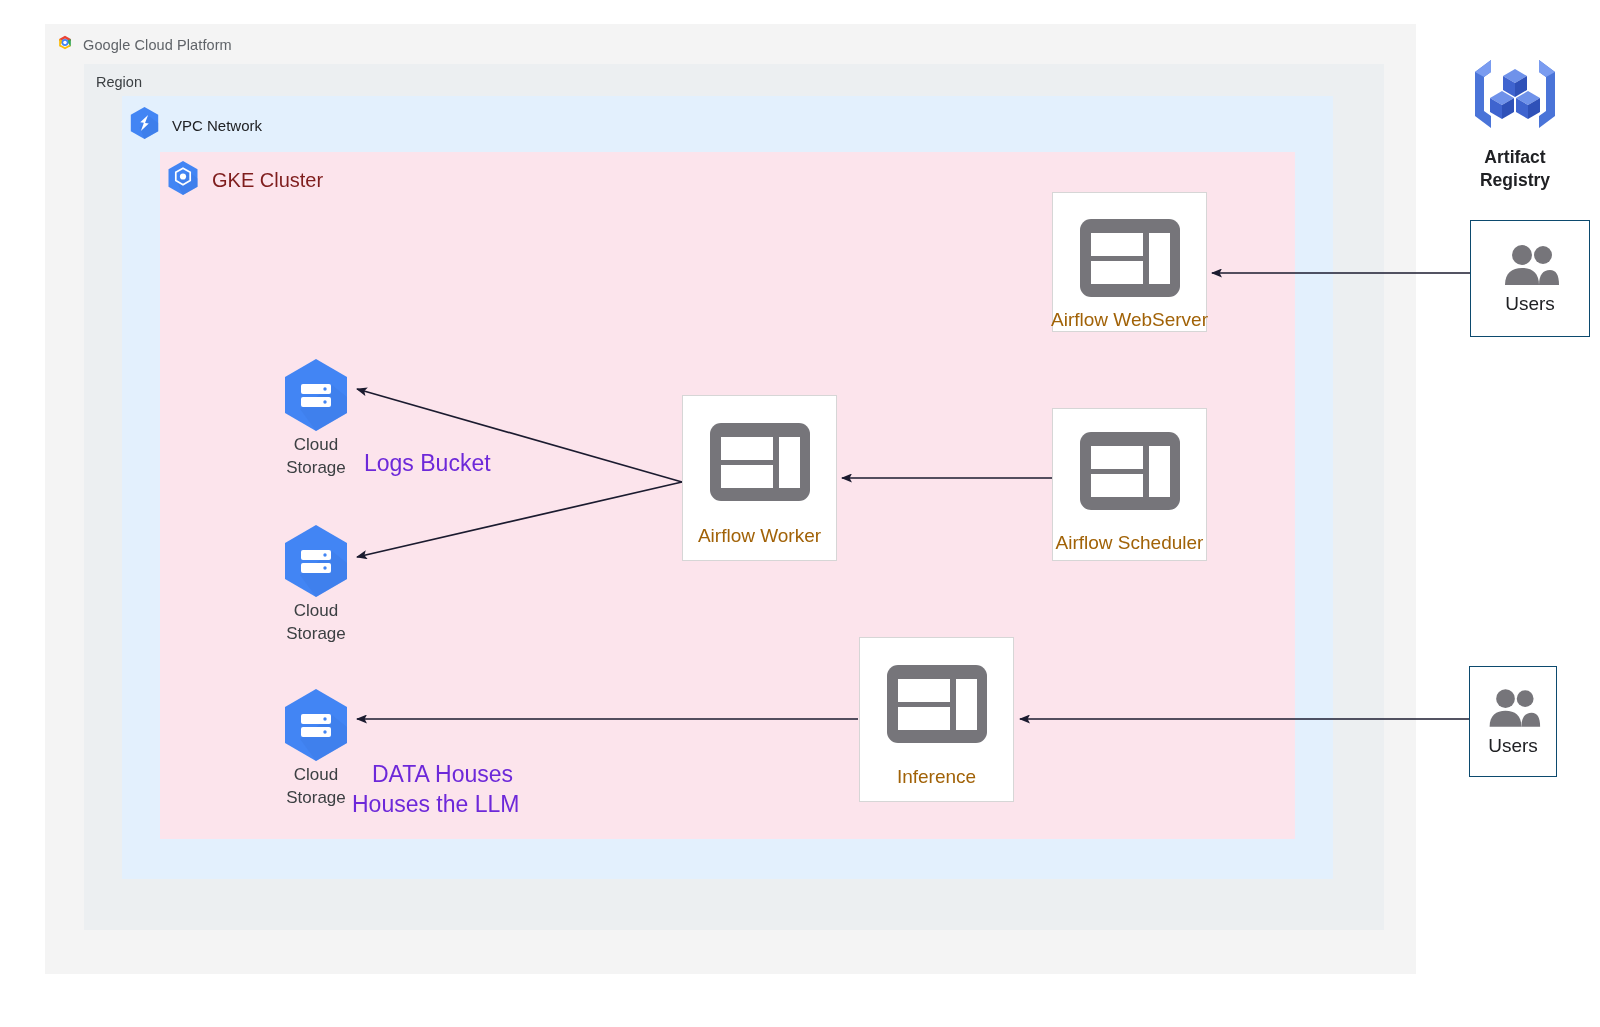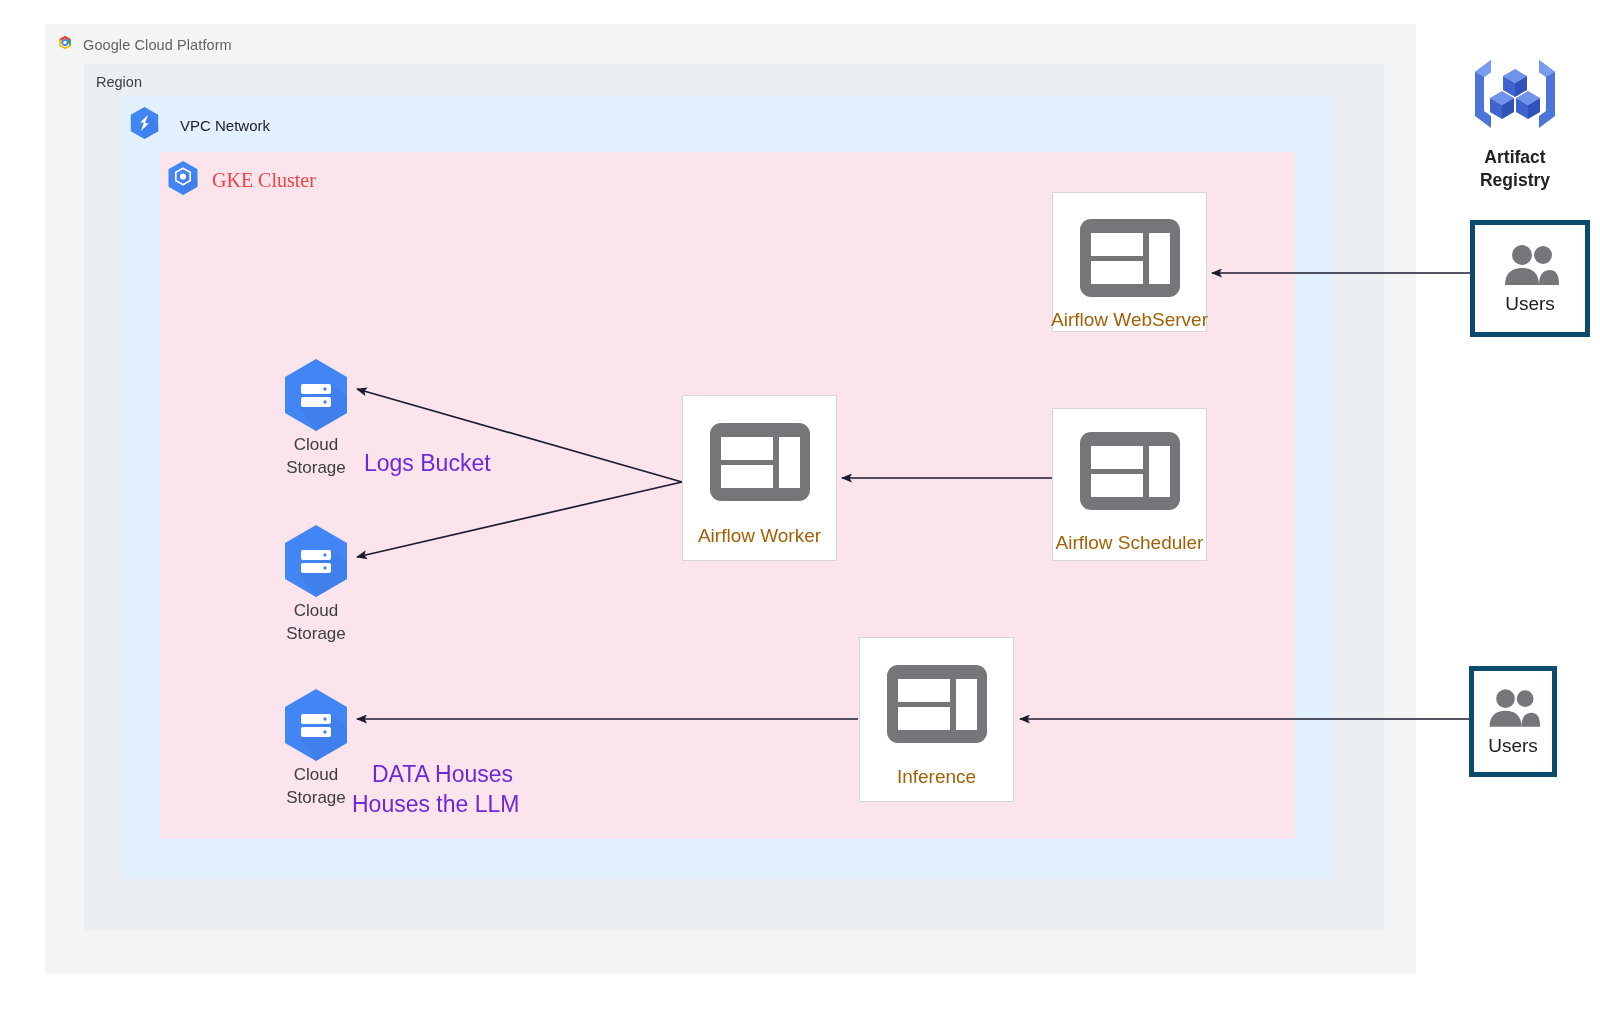--- a/index.html
+++ b/index.html
@@ -33,32 +33,32 @@
   }
   .region-label{
     position:absolute;left:76px;top:74px;font-size:14.5px;color:#3c4043;
   }
 
   .vpc-box{
     position:absolute;left:102px;top:96px;width:1211px;height:783px;
     background:#e3f0fd;
   }
   .vpc-label-row{
-    position:absolute;left:109px;top:106px;display:flex;align-items:center;gap:20px;justify-content:center;
+    position:absolute;left:109px;top:106px;display:flex;align-items:center;gap:12px;justify-content:center;
   }
   .vpc-label{font-size:15px;color:#202124;}
 
   .gke-box{
     position:absolute;left:140px;top:152px;width:1135px;height:687px;
     background:#fce4ec;
   }
   .gke-label-row{
     position:absolute;left:147px;top:160px;display:flex;align-items:center;gap:13px;
   }
-  .gke-label{font-size:20px;color:#ef4444;font-family:Liberation Serif, serif;}
+  .gke-label{font-size:20px;color:#7f1d1d;}
 
   
   .node{
     position:absolute;background:#ffffff;border:1px solid #d6d6d6;
     box-sizing:border-box;
     display:flex;flex-direction:column;align-items:center;justify-content:flex-start;
   }
   .node .node-label{
     font-size:19px;color:#a16207;white-space:nowrap;text-align:center;
   }
@@ -83,21 +83,21 @@
     position:absolute;left:1440px;top:52px;width:110px;
     display:flex;flex-direction:column;align-items:center;
   }
   .artifact-label{
     margin-top:6px;font-size:17.5px;font-weight:bold;color:#202124;
     text-align:center;line-height:23px;
   }
 
   
   .users-box{
-    position:absolute;background:#ffffff;border:5px solid #0c4a6e;
+    position:absolute;background:#ffffff;border:1px solid #0c4a6e;
     box-sizing:border-box;
     display:flex;flex-direction:column;align-items:center;justify-content:center;
   }
   .users-label{font-size:19px;color:#202124;margin-top:2px;}
 
   
   .edges{position:absolute;left:0;top:0;width:1600px;height:1027px;pointer-events:none;}
 </style>
 </head>
 <body>

